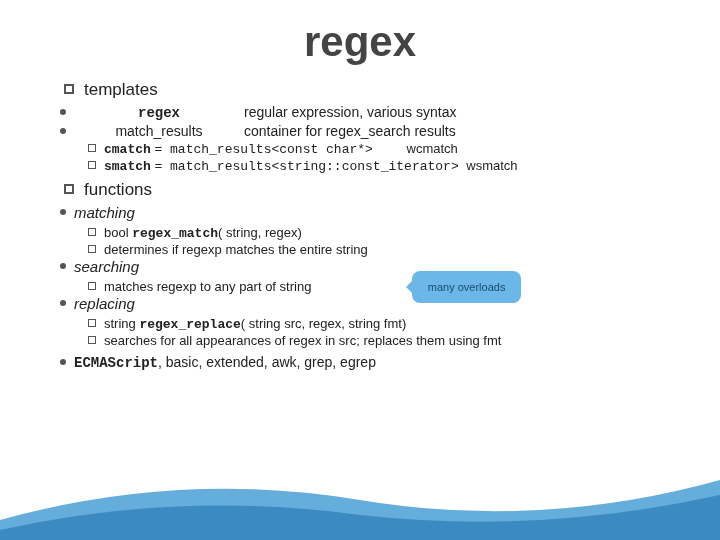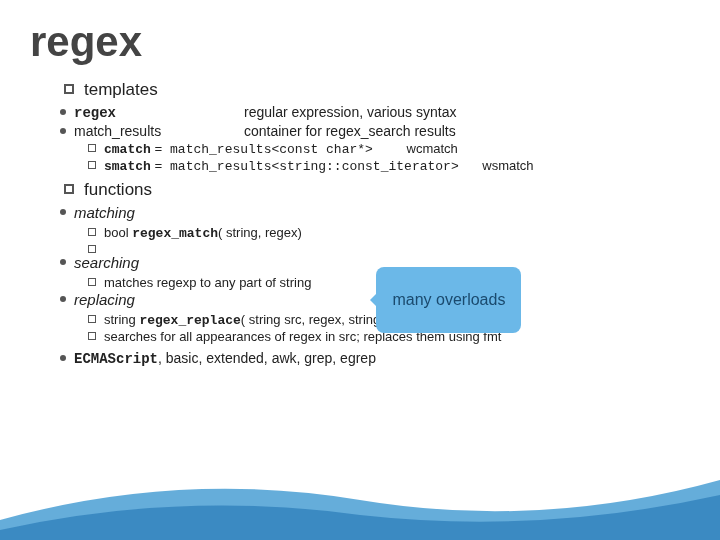--- a/index.html
+++ b/index.html
@@ -22,20 +22,21 @@
       left: 0;
       width: 100%;
       height: 80px;
       z-index: 0;
     }
 
     .content {
       position: relative;
       z-index: 1;
       padding: 18px 30px 10px 30px;
+      text-align: center;
     }
 
     .page-title {
       font-size: 42px;
       font-weight: bold;
       color: #444;
       margin-bottom: 14px;
       font-family: Arial, sans-serif;
     }
 
@@ -110,23 +111,23 @@
       font-family: 'Courier New', monospace;
       font-weight: normal;
     }
 
     .callout-bubble {
       position: absolute;
       right: -210px;
       top: -8px;
       background: #6bb8e8;
       color: #1a4a6e;
-      font-size: 16px;
+      font-size: 11px;
       font-weight: normal;
-      padding: 24px 16px;
+      padding: 10px 16px;
       border-radius: 8px;
       white-space: nowrap;
       z-index: 10;
     }
 
     .callout-bubble::before {
       content: '';
       position: absolute;
       left: -14px;
       top: 50%;
@@ -190,41 +191,42 @@
         <span class="mono">cmatch</span>
         <span class="normal-mono"> = match_results&lt;const char*&gt;</span>
         <span style="margin-left:30px;">wcmatch</span>
       </span>
     </div>
     <div class="code-item">
       <span class="code-sq"></span>
       <span>
         <span class="mono">smatch</span>
         <span class="normal-mono"> = match_results&lt;string::const_iterator&gt;</span>
-        <span style="margin-left:20px;">wsmatch</span>
+        <span style="margin-left:4px;">wsmatch</span>
       </span>
     </div>
   </div>
 
   <div class="section">
     <div class="bullet-main">
       <span class="bullet-square"></span>
       <span class="main-label">functions</span>
     </div>
 
     <div class="sub-item">
       <span class="bullet-circle"></span>
       <span class="sub-section-label">matching</span>
     </div>
     <div class="code-item">
       <span class="code-sq"></span>
       <span>bool <span class="mono">regex_match</span>( string, regex)</span>
     </div>
     <div class="code-item">
       <span class="code-sq"></span>
+      <span>determines if regexp matches the entire string</span>
     </div>
 
     <div class="sub-item">
       <span class="bullet-circle"></span>
       <span class="sub-section-label">searching</span>
     </div>
     <div class="code-item">
       <span class="code-sq"></span>
       <span style="position:relative;">
         matches regexp to any part of string

